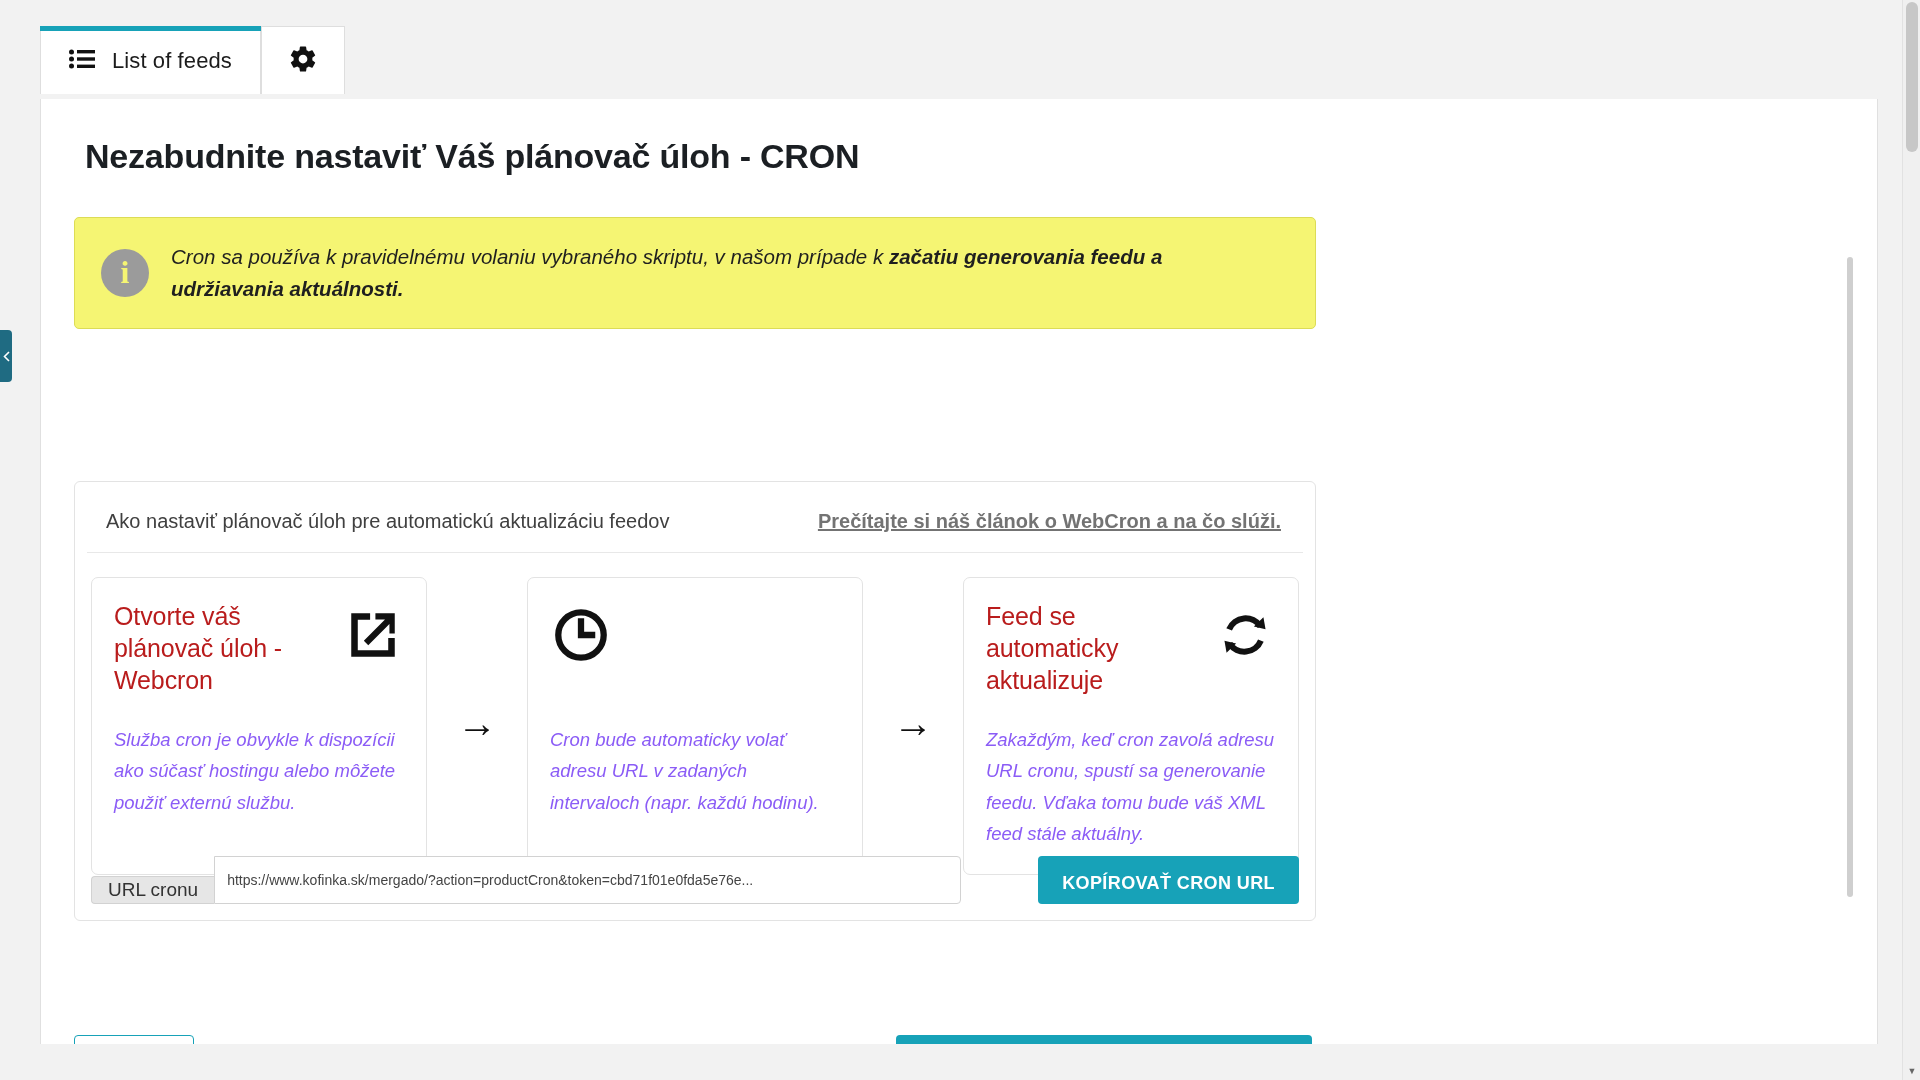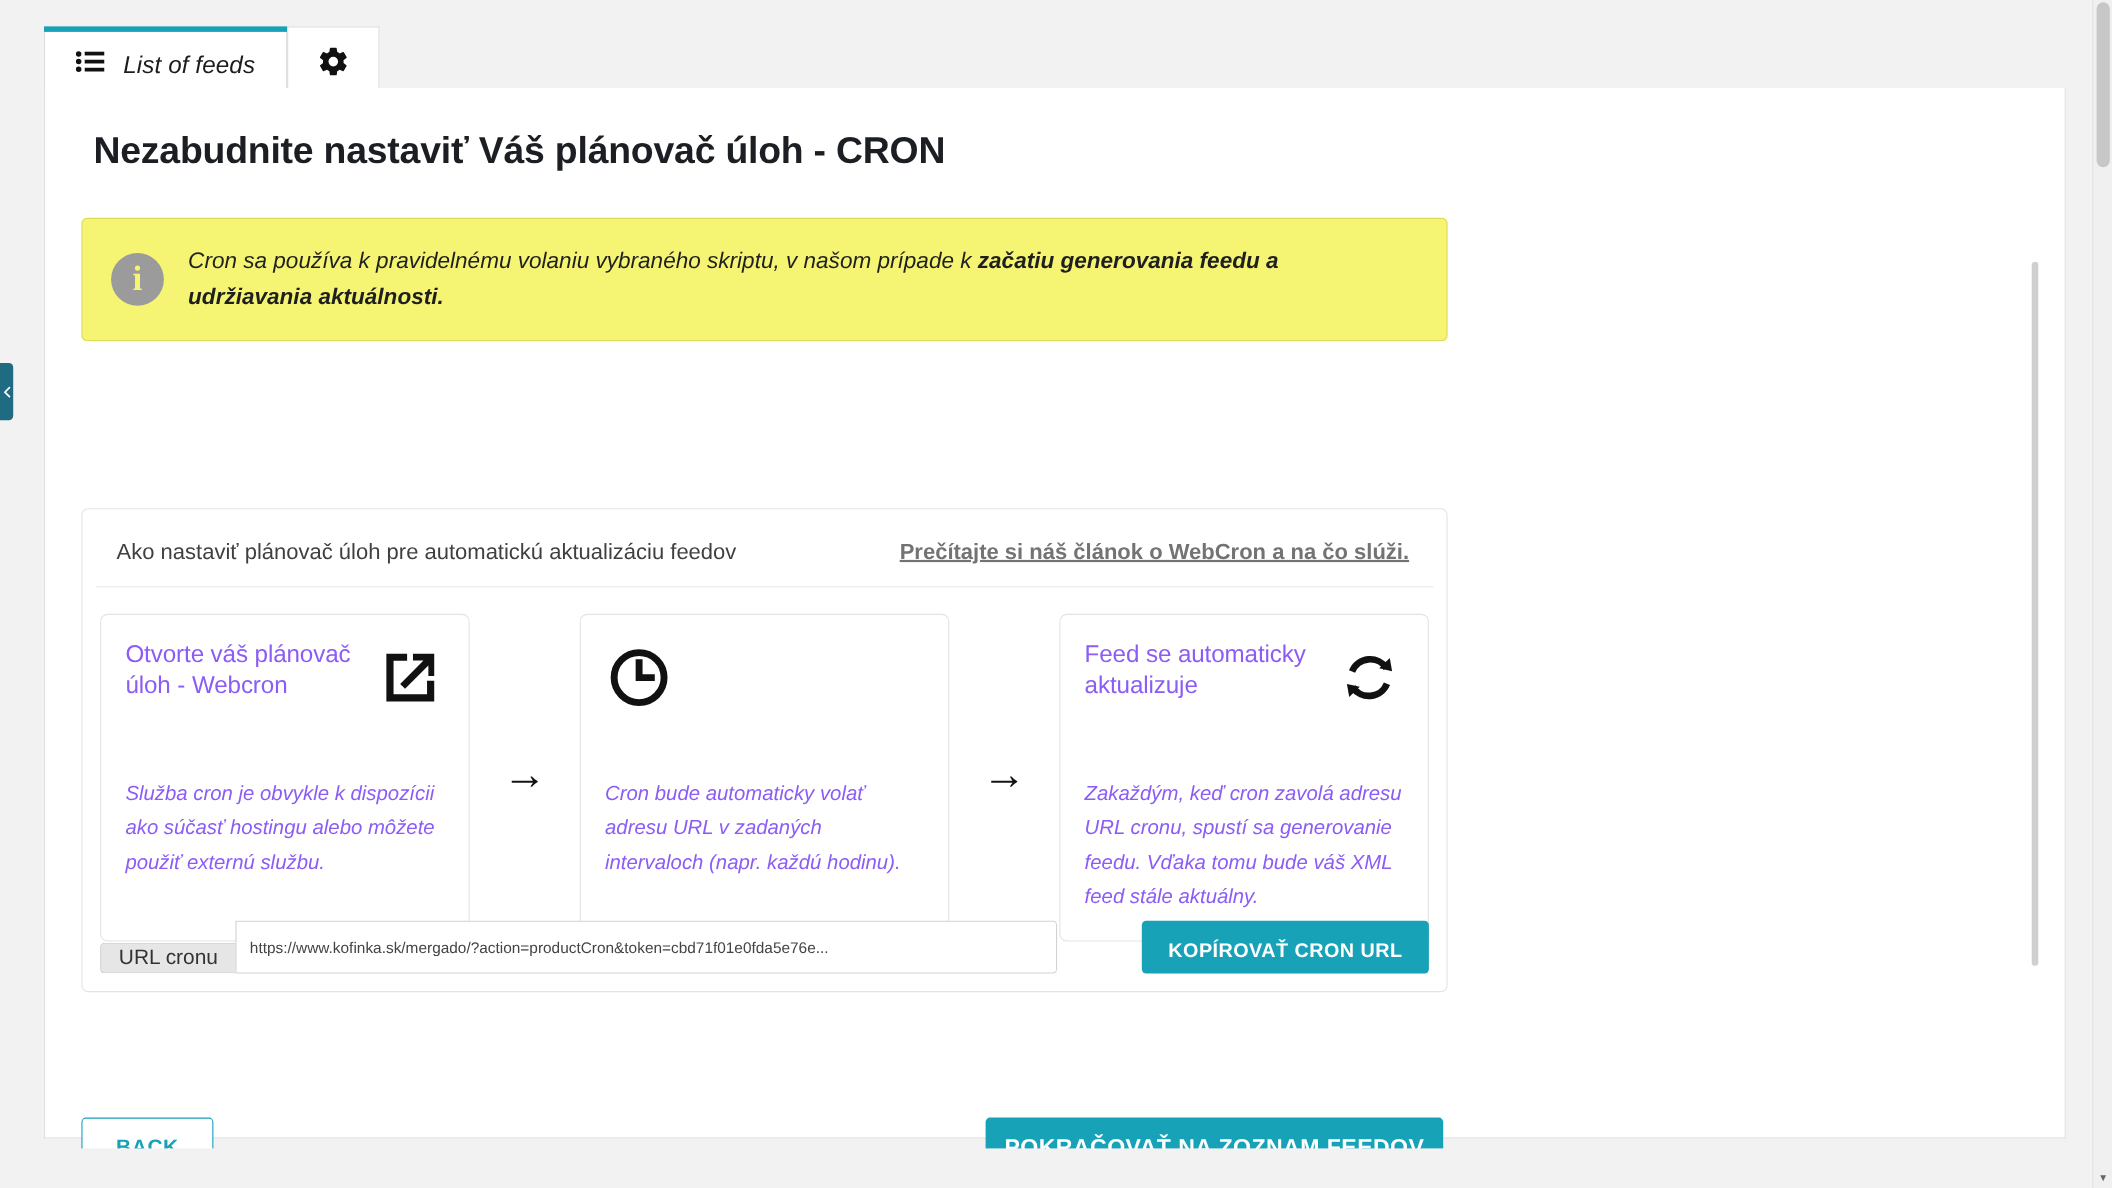--- a/index.html
+++ b/index.html
@@ -53,23 +53,22 @@
     width: 12px; height: 52px;
     background: #1f6b82;
     border-radius: 0 4px 4px 0;
     display: flex; align-items: center; justify-content: center;
   }
   .left-edge-tab svg { display: block; }
 
   
   .tabstrip {
     position: absolute; left: 40px; top: 24px;
-    display: flex; align-items: flex-start;
+    display: flex; align-items: flex-end;
     height: 70px;
-    font-style: italic;
   }
   .tab {
     position: relative;
     height: 68px;
     background: #ffffff;
     border: 1px solid #dedede;
     border-bottom: none;
     display: flex; align-items: center; gap: 17px;
     padding: 0 28px;
     color: #222;
@@ -86,21 +85,21 @@
     letter-spacing: .1px;
     white-space: nowrap;
   }
   .tab.gear { padding: 0 26px; }
 
   .icon-list { display: block; }
   .icon-gear { display: block; }
 
   
   .panel {
-    position: absolute; left: 40px; top: 80px;
+    position: absolute; left: 40px; top: 99px;
     width: 1838px; height: 955px;
     background: #ffffff;
     border: 1px solid #e0e0e0;
     border-top: none;
   }
 
   .page-title {
     position: absolute; left: 44px; top: 38px;
     font-size: 34px; font-weight: bold;
     color: #1b1f23;
@@ -179,21 +178,21 @@
     border-radius: 7px;
     padding: 22px 22px 24px 22px;
     min-height: 251px;
   }
   .step-top {
     display: flex; align-items: flex-start; justify-content: space-between;
     gap: 8px;
     min-height: 112px;
   }
   .step-title {
-    font-size: 22px; color: #8b5cf6;
+    font-size: 25px; color: #b91c1c;
     line-height: 1.28;
     letter-spacing: -.1px;
   }
   .step-icon {
     flex: 0 0 auto;
     width: 62px; height: 62px;
     display: flex; align-items: center; justify-content: center;
     margin-top: 4px;
   }
   .step-desc {

